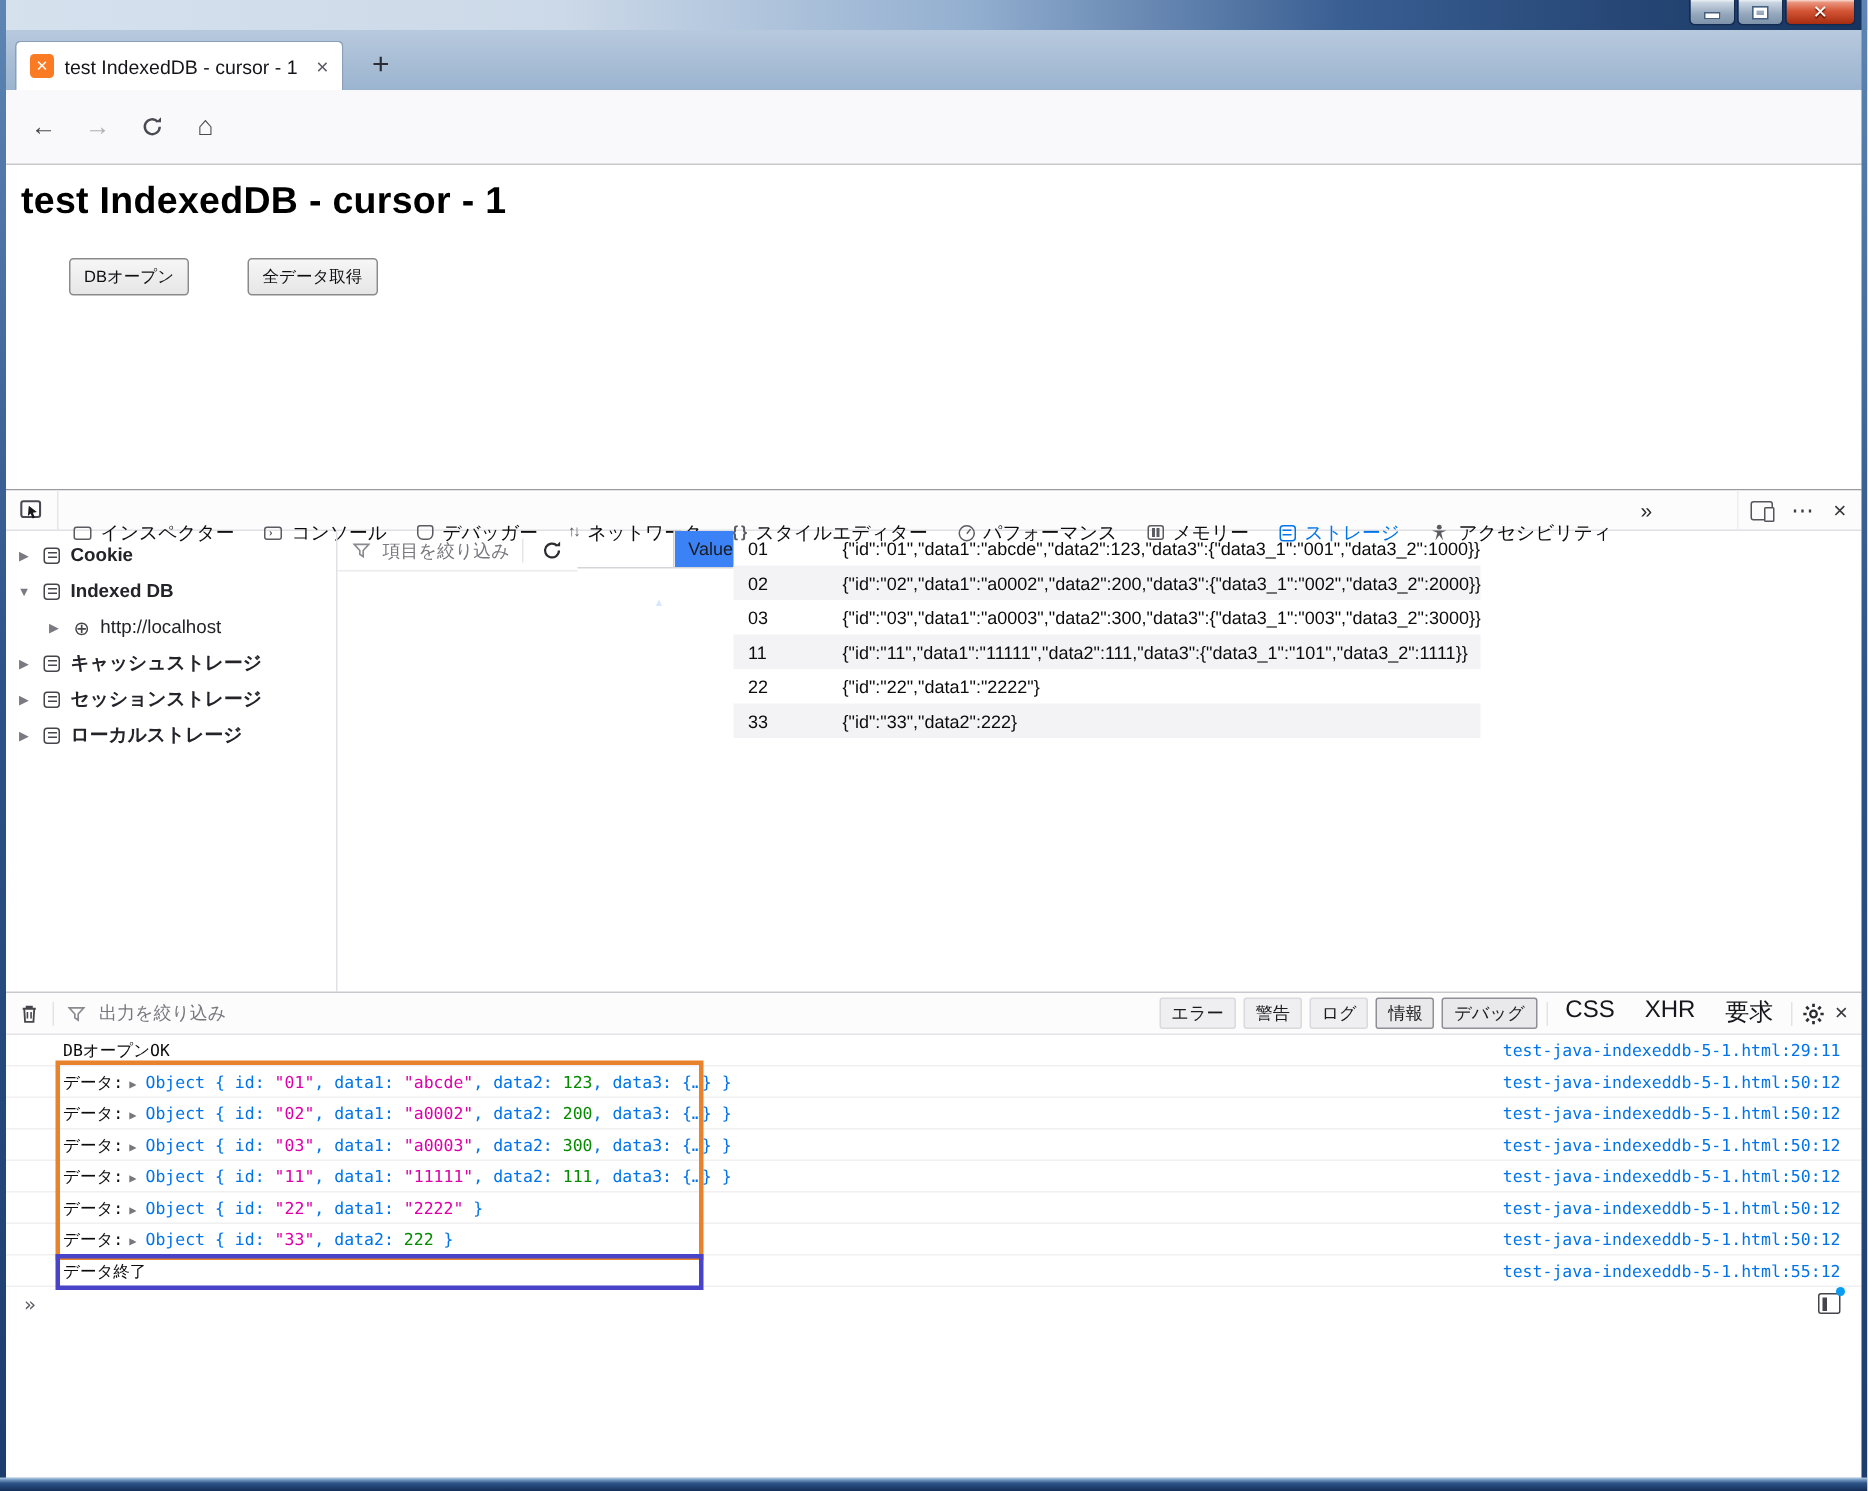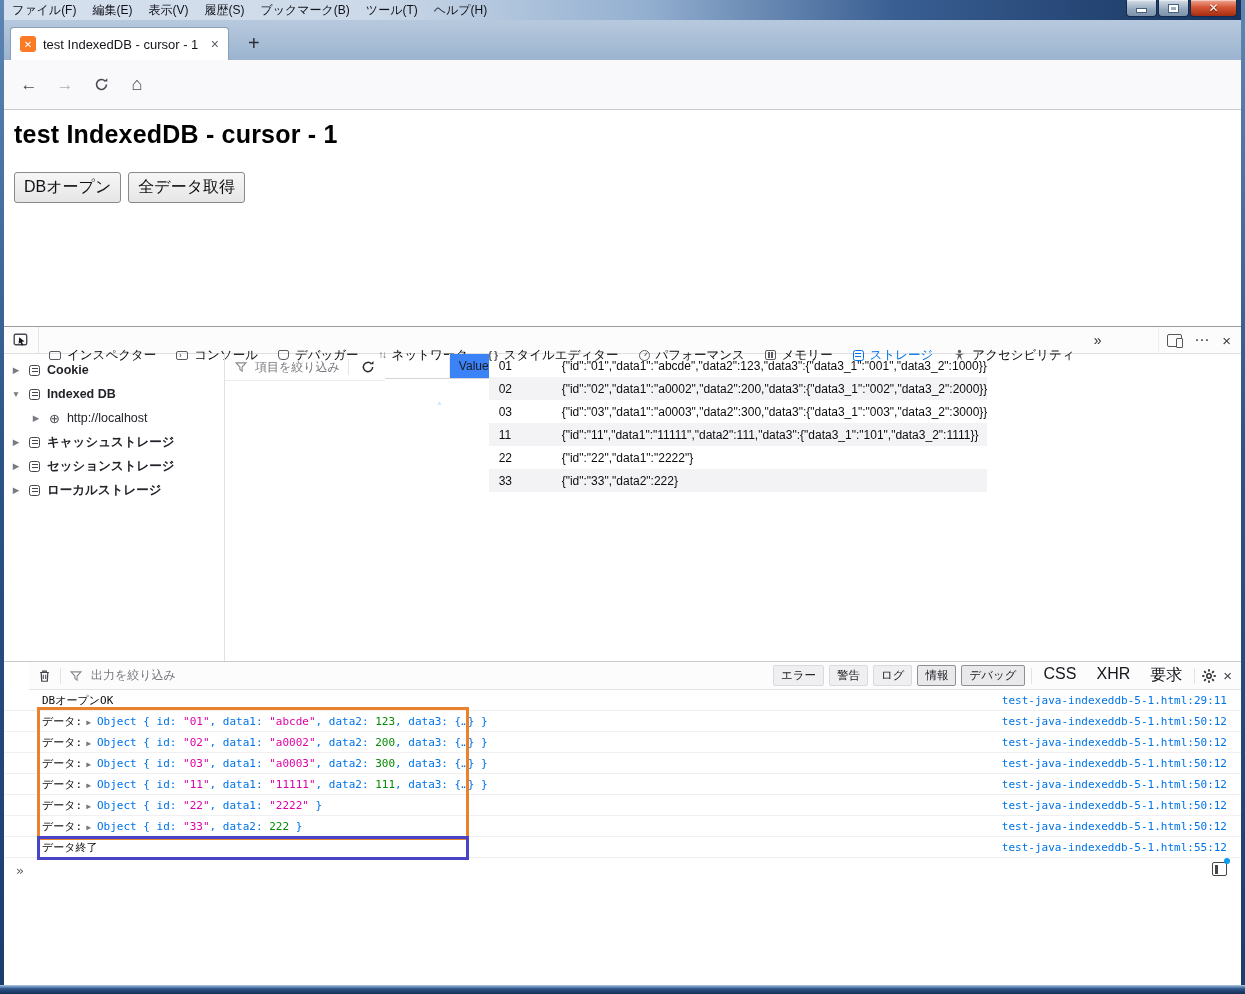--- a/index.html
+++ b/index.html
@@ -49,22 +49,22 @@
   .ic-cross .bar-green{background:#a3bf53;transform:rotate(-45deg);}
   .ic-help{width:16px;height:16px;background:#6d6d74;color:#fff;font-size:11px;font-weight:bold;
     border-radius:2px;display:flex;align-items:center;justify-content:center;}
   .ic-ring{width:13px;height:13px;border:2.5px solid #9a9aa1;border-radius:50%;}
   .ic-burger{font-size:18px;color:#3b3b42;line-height:1;}
 
   
   .content{position:absolute;left:4px;top:110px;right:4px;height:216px;background:#fff;}
   .page-title{margin:0;padding:10px 0 0 10px;font-size:25px;font-weight:bold;color:#000;letter-spacing:.2px;}
   .page-btns{position:absolute;left:10px;top:62px;display:flex;gap:7px;}
-  .page-btn{font-size:16px;color:#101014;padding:4px 9px;border:1px solid #8a8a8a;border-radius:3px;
-    background:linear-gradient(#f6f6f6,#e6e6e6);}
+  .page-btn{font-size:11px;color:#101014;padding:4px 9px;border:1px solid #8a8a8a;border-radius:3px;
+    background:linear-gradient(#f6f6f6,#e6e6e6);margin-left:32px;}
 
   
   .devtools{position:absolute;left:4px;right:4px;top:326px;bottom:9px;border-top:1px solid #9a9aa0;background:#fff;}
   .dt-tabbar{height:26px;display:flex;align-items:stretch;background:#fcfcfd;border-bottom:1px solid #e0e0e4;}
   .dt-pick{width:34px;display:flex;align-items:center;justify-content:center;border-right:1px solid #e5e5e8;}
   .dt-tab{display:flex;align-items:center;gap:6px;padding:0 10px;font-size:12.5px;color:#0c0c0d;white-space:nowrap;margin-top:28px;}
   .dt-tab.active{color:#0074e8;box-shadow:inset 0 2px 0 #0a84ff;}
   .dt-ic{color:#5b5b62;display:inline-flex;align-items:center;justify-content:center;line-height:1;}
   .dt-tab.active .dt-ic{color:#0074e8;}
   .dt-overflow{display:flex;align-items:center;padding:0 9px;font-size:14px;color:#2b2b33;}
@@ -110,21 +110,21 @@
   .th-key .sort{font-size:7px;color:#d5e7ff;}
   .th-value{flex:1;display:flex;align-items:center;padding-left:9px;color:#1b1b20;background:#3b82f6;border-left:1px solid #e9e9ec;}
   .trow{height:23px;flex:none;display:flex;align-items:center;font-size:12px;color:#0c0c0d;}
   .trow:nth-child(even){background:#f3f3f5;}
   .td-key{width:64px;box-sizing:border-box;padding-left:10px;flex:none;}
   .td-value{flex:1;padding-left:9px;white-space:nowrap;overflow:hidden;}
 
   
   .console{position:absolute;left:0;right:0;top:334px;bottom:0;border-top:1px solid #c9c9cd;display:flex;flex-direction:column;}
   .console-toolbar{height:27px;flex:none;display:flex;align-items:center;gap:9px;padding:0 9px;
-    background:#fcfcfd;border-bottom:1px solid #e4e4e8;margin-left:25px;}
+    background:#fcfcfd;border-bottom:1px solid #e4e4e8;}
   .vsep{width:1px;height:16px;background:#e3e3e6;}
   .c-filter-text{font-size:12px;color:#77777e;}
   .c-right{margin-left:auto;display:flex;align-items:center;gap:6px;}
   .filter-btn{font-size:11.5px;color:#1b1b20;padding:2px 7px;background:#efeff1;border:1px solid #dadade;border-radius:2px;}
   .filter-btn.checked{border-color:#8f8f96;background:#e9e9ec;}
   .cat-btn{font-size:16px;color:#16161c;padding:2px 6px;}
   .console-out{position:relative;font-family:"DejaVu Sans Mono","Liberation Sans",monospace;font-size:11px;}
   .c-row{height:21px;box-sizing:border-box;display:flex;align-items:center;border-bottom:1px solid #f0f0f2;
     padding-left:38px;padding-right:14px;}
   .c-msg{white-space:nowrap;overflow:hidden;}
@@ -150,29 +150,20 @@
   .frame-r{right:0;}
   .frame-b{position:absolute;left:0;bottom:0;width:100%;height:9px;z-index:51;
     background:linear-gradient(180deg,#85a9cd 0%,#2e5档 0%,#2e5488 35%,#122e58 100%);border-top:1px solid #9dbbd9;box-sizing:border-box;}
 </style>
 </head>
 <body>
 
 <div class="screen">
 
   <div class="titlebar">
-    <div style="display:flex">
-        <span class="menu-item">ファイル(F)</span>
-        <span class="menu-item">編集(E)</span>
-        <span class="menu-item">表示(V)</span>
-        <span class="menu-item">履歴(S)</span>
-        <span class="menu-item">ブックマーク(B)</span>
-        <span class="menu-item">ツール(T)</span>
-        <span class="menu-item">ヘルプ(H)</span>
-      </div>
     <div class="win-controls">
       <div class="win-btn win-min">
           <span class="glyph-min"></span>
         </div>
       <div class="win-btn win-max">
           <span class="glyph-max"></span>
         </div>
       <div class="win-btn win-close">
           <span class="glyph-close">✕</span>
         </div>

